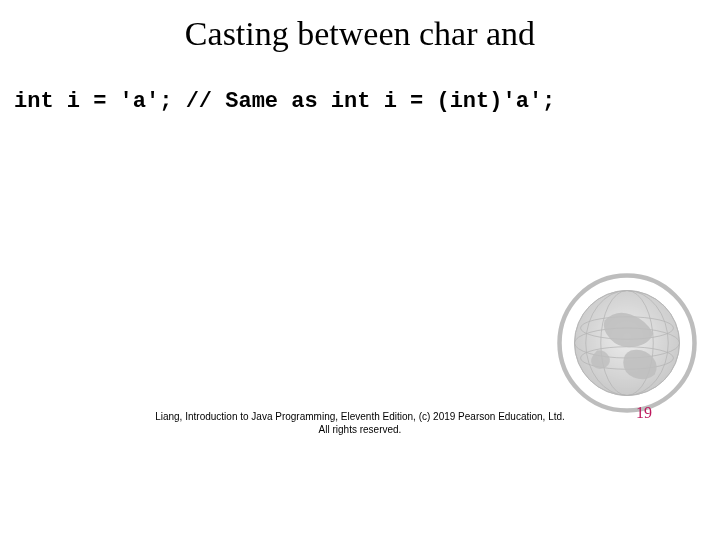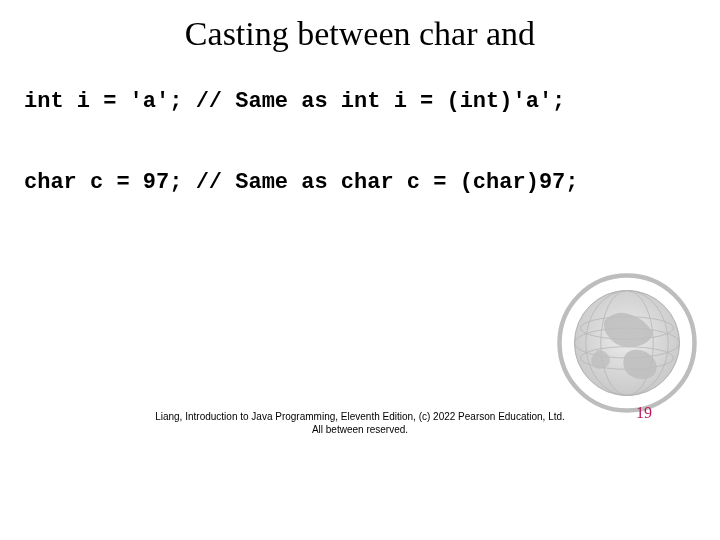--- a/index.html
+++ b/index.html
@@ -25,21 +25,21 @@
     color: #000;
     padding-top: 14px;
     line-height: 1.15;
     font-weight: normal;
   }
   .code-block {
     font-family: "Courier New", Courier, monospace;
     font-weight: bold;
     font-size: 22px;
     color: #000;
-    padding-left: 24px;
+    padding-left: 14px;
     white-space: pre;
   }
   .code1 { margin-top: 36px; }
   .code2 { margin-top: 56px; }
   .footer {
     position: absolute;
     bottom: 12px;
     left: 0;
     width: 720px;
     text-align: center;
@@ -68,21 +68,20 @@
 </head>
 <body>
 
 <div class="slide">
 
   <div class="title">
     <span>Casting between char and</span><br>
   </div>
 
   <div class="code-block code1">int i = 'a'; // Same as int i = (int)'a';</div>
-  <div class="code-block code2">char c = 97; // Same as char c = (char)97;</div>
 
   <svg class="globe" viewBox="0 0 200 200">
     <defs>
       <radialGradient id="gfill" cx="50%" cy="45%" r="60%">
         <stop offset="0%" stop-color="#dddddd"></stop>
         <stop offset="100%" stop-color="#999999"></stop>
       </radialGradient>
     </defs>
 
     <ellipse cx="100" cy="100" rx="90" ry="90" fill="none" stroke="#888" stroke-width="6"></ellipse>
@@ -98,17 +97,17 @@
     <ellipse cx="100" cy="120" rx="62" ry="15" fill="none" stroke="#777" stroke-width="1"></ellipse>
 
     <path d="M70 70 q15 -15 35 -8 q20 7 30 25 q-5 15 -25 18 q-20 3 -32 -10 q-12 -13 -8 -25 z" fill="#8a8a8a" opacity="0.85"></path>
     <path d="M105 110 q18 -4 30 10 q8 10 2 22 q-12 10 -28 4 q-14 -6 -14 -20 q0 -12 10 -16 z" fill="#8a8a8a" opacity="0.85"></path>
     <path d="M60 110 q10 -2 16 8 q4 8 -4 14 q-10 6 -18 -2 q-6 -8 6 -20 z" fill="#8a8a8a" opacity="0.8"></path>
   </svg>
 
   <div class="page-number">19</div>
 
   <div class="footer">
-    <span>Liang, Introduction to Java Programming, Eleventh Edition, (c) 2022 Pearson Education, Ltd.</span><br>
-    <span>All between reserved.</span>
+    <span>Liang, Introduction to Java Programming, Eleventh Edition, (c) 2019 Pearson Education, Ltd.</span><br>
+    <span>All rights reserved.</span>
   </div>
 
 </div>
 
 </body></html>

